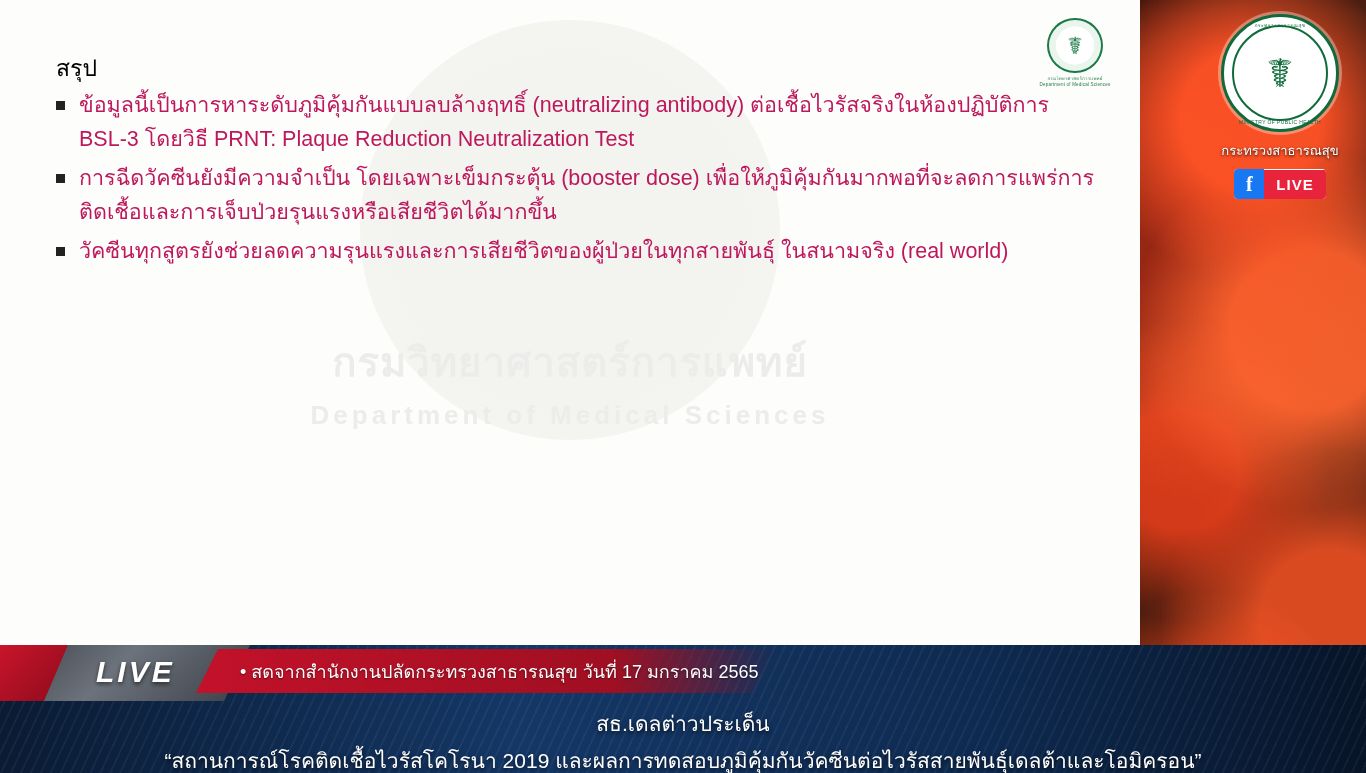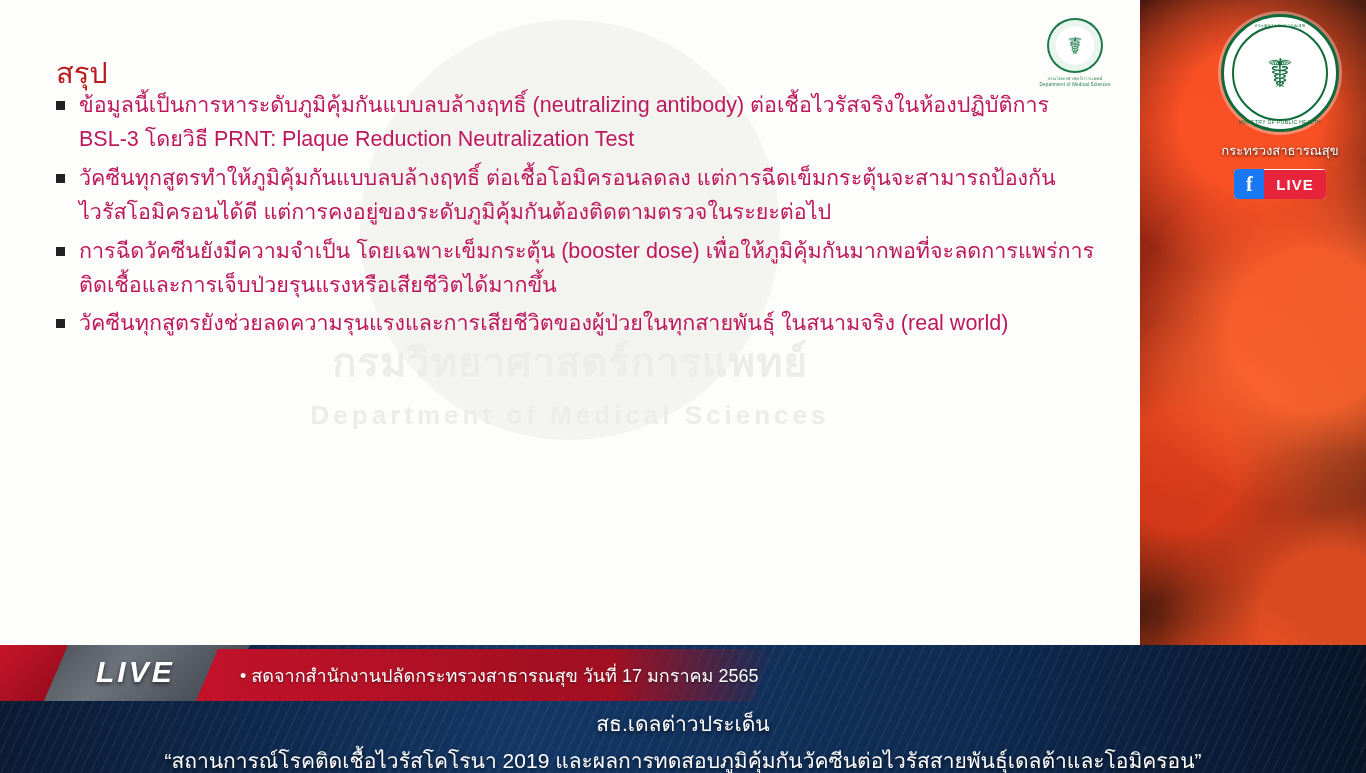--- a/index.html
+++ b/index.html
@@ -52,21 +52,21 @@
   .dms-seal{
     width:52px;height:52px;border-radius:50%;
     border:2px solid #1c7a4a;
     background:radial-gradient(circle,#ffffff 0 52%, #eaf5ee 53% 100%);
     display:flex;align-items:center;justify-content:center;
     color:#1c7a4a;font-size:24px;line-height:1;
   }
   .dms-cap{font-size:4.5px;color:#1c7a4a;margin-top:3px;text-align:center;line-height:1.3;letter-spacing:.2px;}
 
   .slide-title{
-    position:absolute;left:56px;top:50px;font-size:29px;color:#b91c1c;font-family:Liberation Serif, serif;
+    position:absolute;left:56px;top:50px;font-size:23px;color:#000000;font-family:Liberation Serif, serif;
   }
   .bullets{
     position:absolute;left:56px;top:88px;right:40px;
   }
   .bullet{
     display:flex;align-items:flex-start;margin-bottom:4px;
   }
   .bullet-mark{
     flex:0 0 auto;width:9px;height:9px;background:#222;margin:13px 14px 0 0;
   }
@@ -130,21 +130,21 @@
   .live-chip-red{
     position:absolute;left:0;top:0;width:68px;height:56px;
     background:linear-gradient(135deg,#c9152a,#8d0b1c);
     clip-path:polygon(0 0,68px 0,44px 56px,0 56px);
   }
   .live-word{
     position:absolute;left:96px;top:10px;color:#fff;font-size:30px;font-weight:bold;
     font-style:italic;letter-spacing:3px;text-shadow:0 2px 4px rgba(0,0,0,.6);
   }
   .ticker{
-    position:absolute;left:196px;top:4px;height:52px;min-width:580px;
+    position:absolute;left:196px;top:4px;height:44px;min-width:580px;
     background:linear-gradient(90deg,#c2122a 0%, #a00f22 72%, rgba(160,15,34,0) 100%);
     clip-path:polygon(22px 0, 100% 0, 96% 100%, 0 100%);
     display:flex;align-items:center;
   }
   .ticker-text{
     color:#fff;font-size:18px;padding-left:44px;white-space:nowrap;
     text-shadow:0 1px 2px rgba(0,0,0,.5);
   }
   .headline{
     position:absolute;left:0;right:0;top:56px;text-align:center;color:#fff;
@@ -170,24 +170,20 @@
     <div class="dms-cap">กรมวิทยาศาสตร์การแพทย์
 Department of Medical Sciences</div>
   </div>
 
   <div class="slide-title">สรุป</div>
 
   <div class="bullets">
     <div class="bullet">
       <span class="bullet-mark"></span>
       <span class="bullet-text">ข้อมูลนี้เป็นการหาระดับภูมิคุ้มกันแบบลบล้างฤทธิ์ (neutralizing antibody) ต่อเชื้อไวรัสจริงในห้องปฏิบัติการ BSL-3 โดยวิธี PRNT: Plaque Reduction Neutralization Test</span>
-    </div>
-    <div class="bullet">
-      <span class="bullet-mark"></span>
-      <span class="bullet-text">วัคซีนทุกสูตรทำให้ภูมิคุ้มกันแบบลบล้างฤทธิ์ ต่อเชื้อโอมิครอนลดลง แต่การฉีดเข็มกระตุ้นจะสามารถป้องกันไวรัสโอมิครอนได้ดี แต่การคงอยู่ของระดับภูมิคุ้มกันต้องติดตามตรวจในระยะต่อไป</span>
     </div>
     <div class="bullet">
       <span class="bullet-mark"></span>
       <span class="bullet-text">การฉีดวัคซีนยังมีความจำเป็น โดยเฉพาะเข็มกระตุ้น (booster dose) เพื่อให้ภูมิคุ้มกันมากพอที่จะลดการแพร่การติดเชื้อและการเจ็บป่วยรุนแรงหรือเสียชีวิตได้มากขึ้น</span>
     </div>
     <div class="bullet">
       <span class="bullet-mark"></span>
       <span class="bullet-text">วัคซีนทุกสูตรยังช่วยลดความรุนแรงและการเสียชีวิตของผู้ป่วยในทุกสายพันธุ์ ในสนามจริง (real world)</span>
     </div>
   </div>

